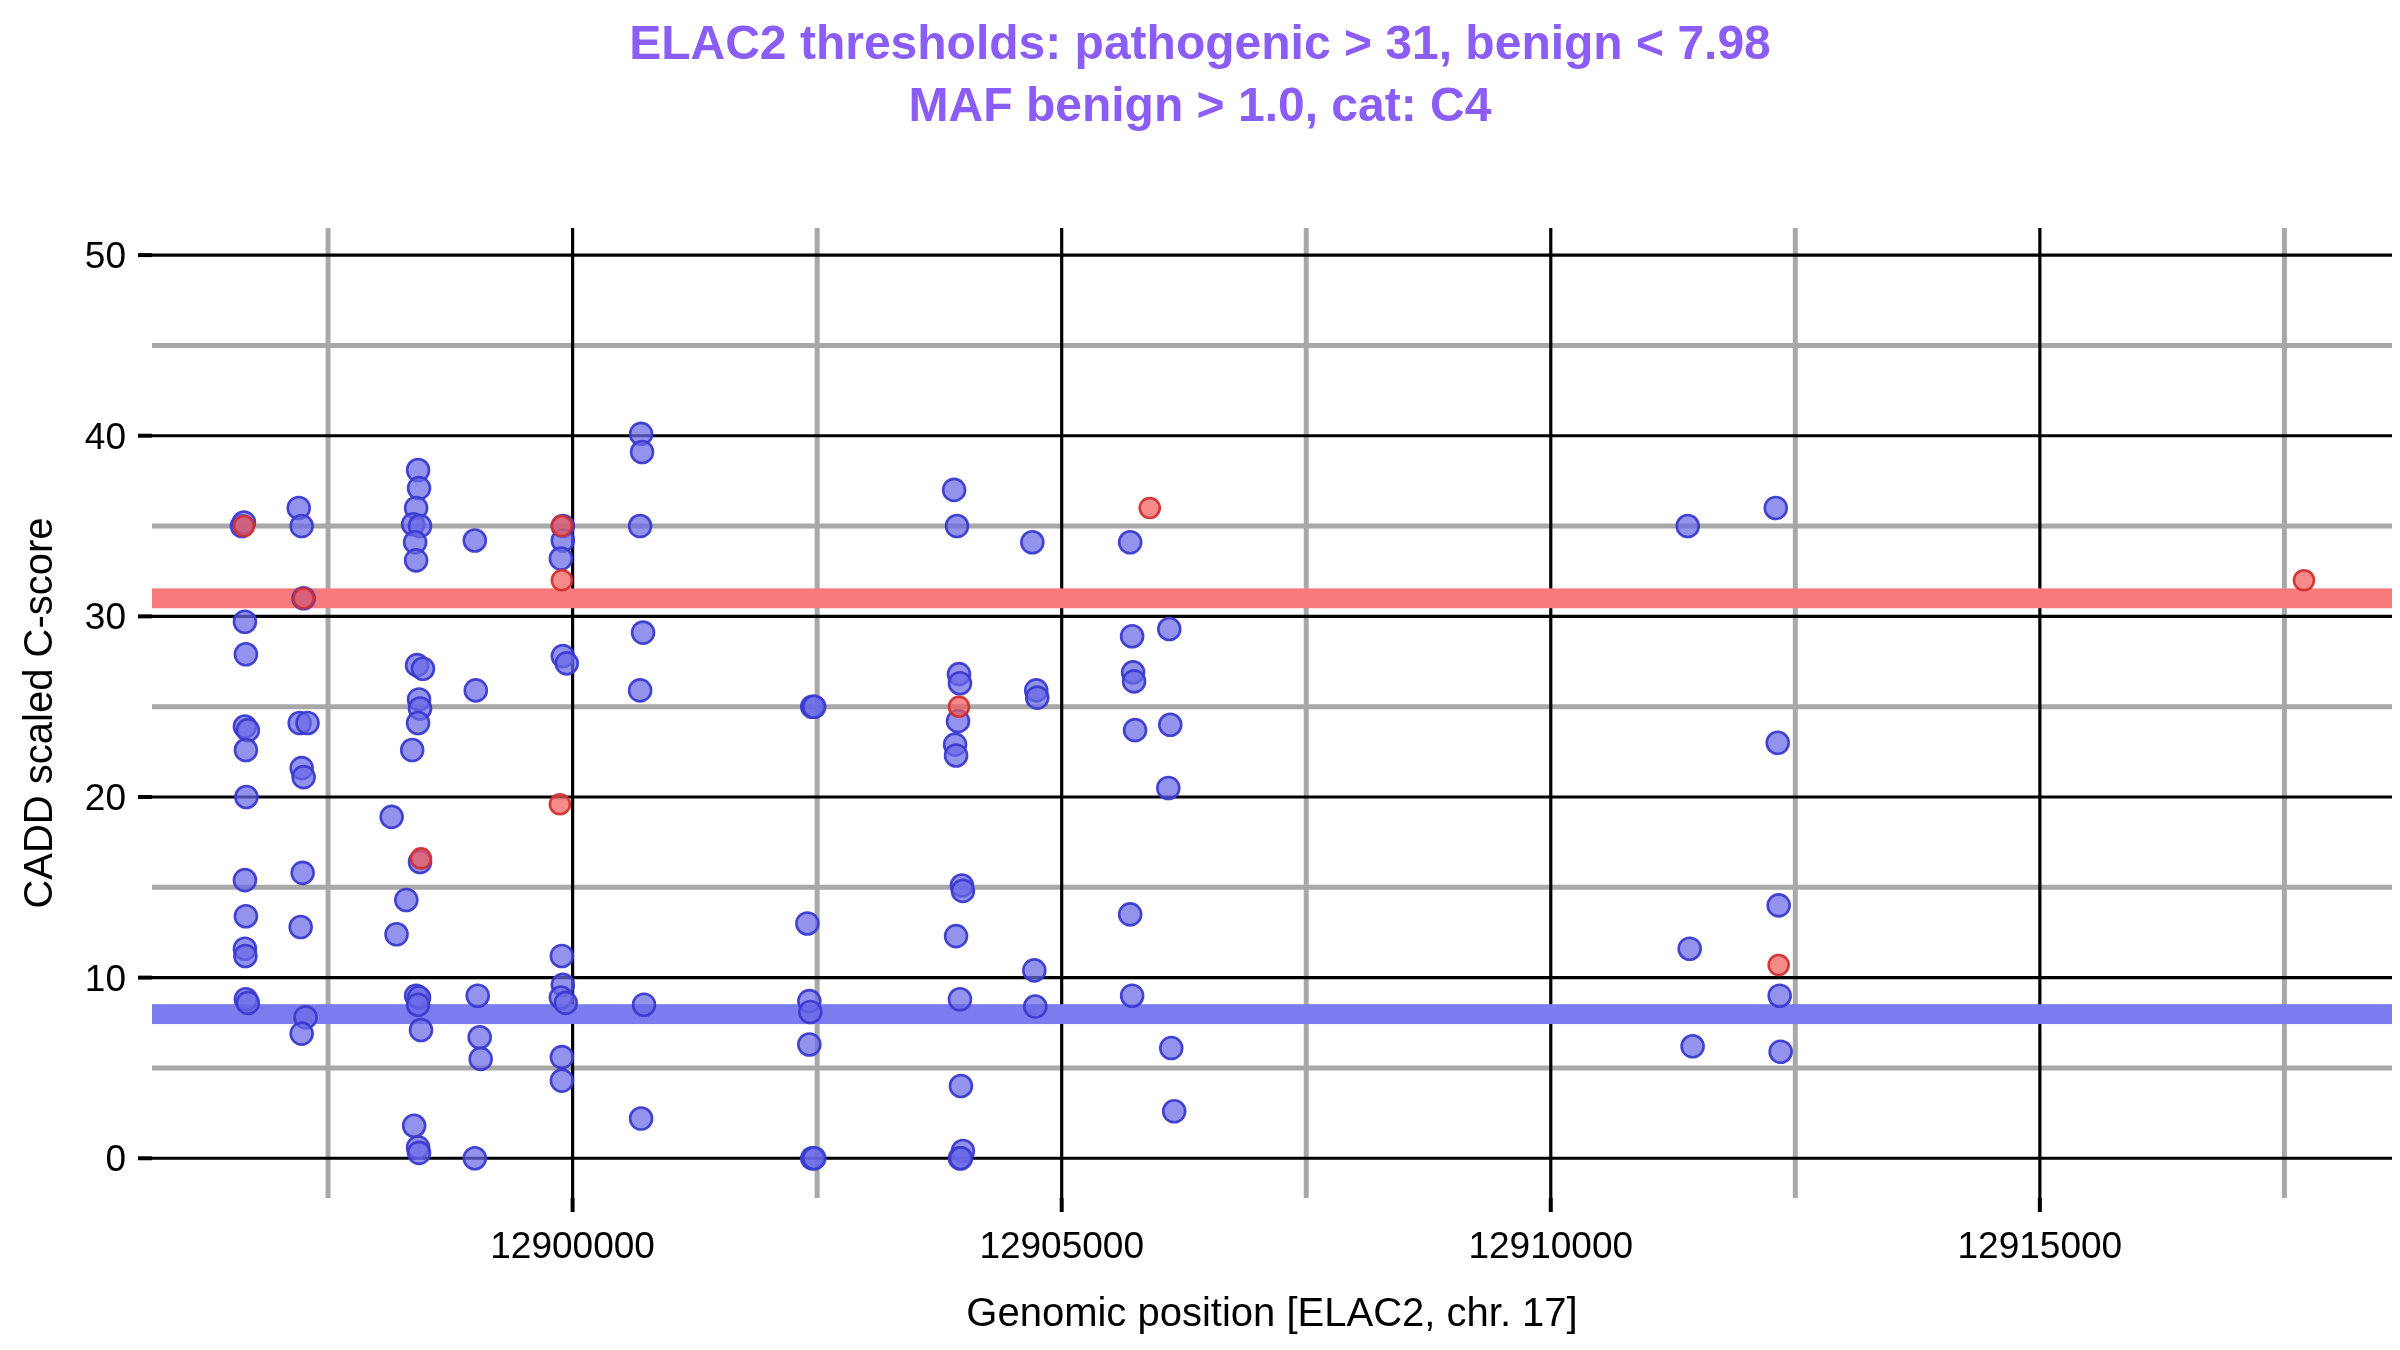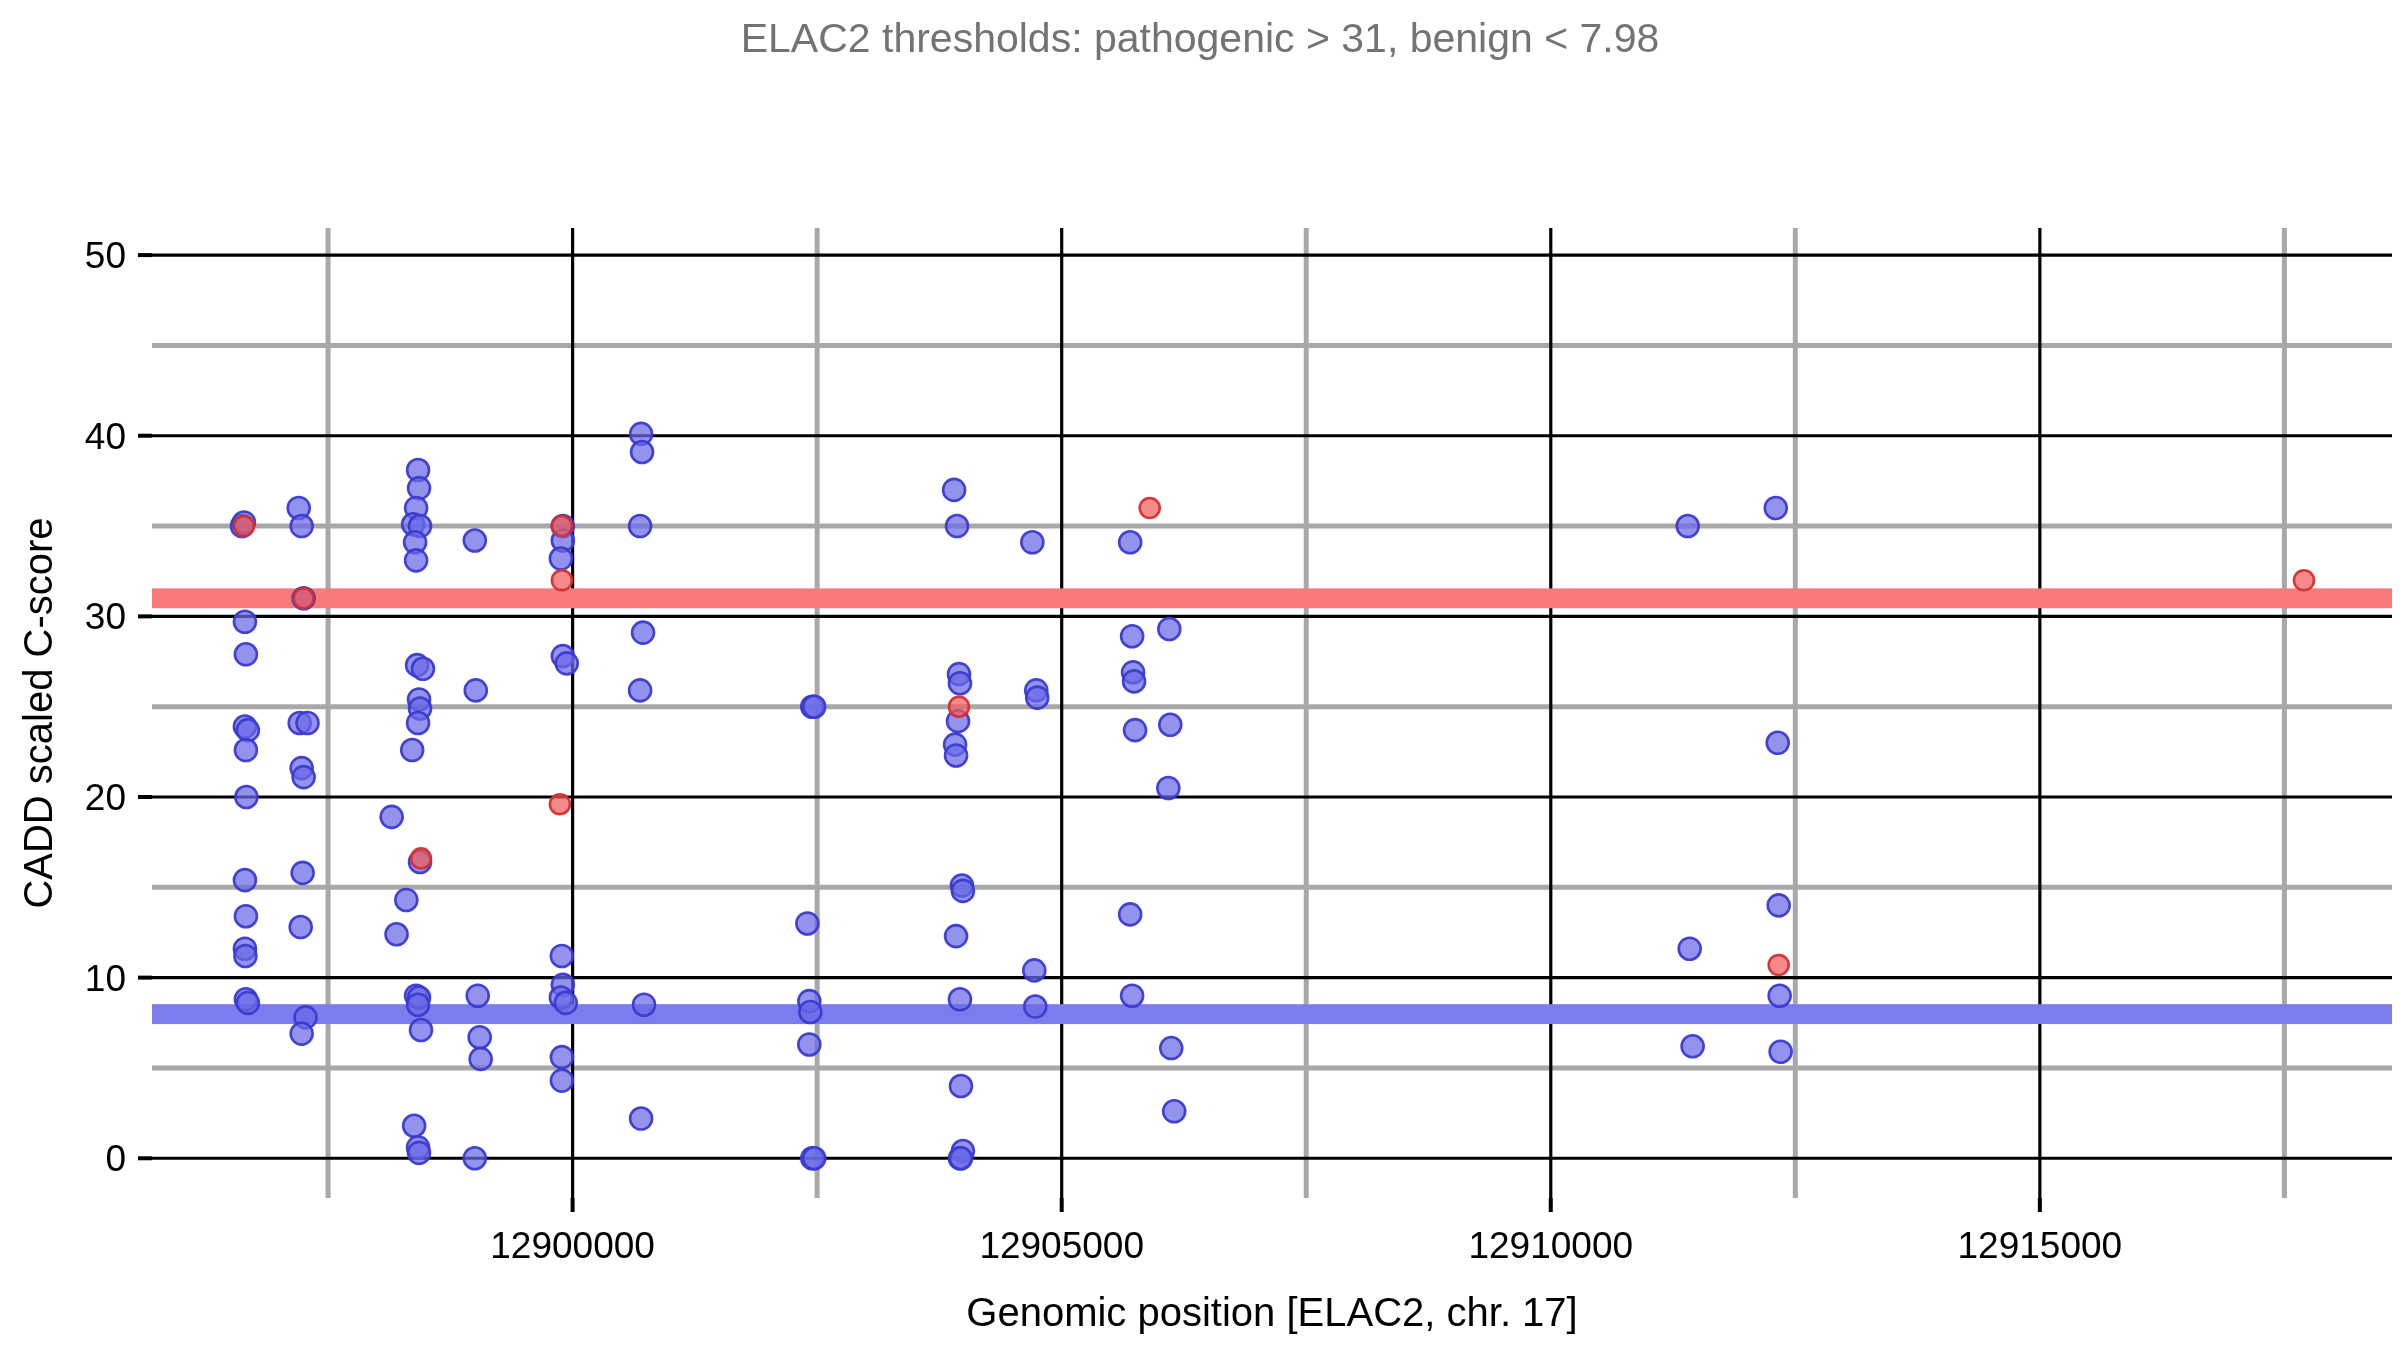--- a/index.html
+++ b/index.html
@@ -23,23 +23,24 @@
   }
   .title-block {
     position: absolute;
     left: 0;
     top: 12px;
     width: 2400px;
     text-align: center;
     line-height: 1.30;
   }
   .title-line {
-    font-size: 41px;
-    color: #737373;
+    font-size: 48px;
+    color: #8b5cf6;
     white-space: nowrap;
+    font-weight: bold;
   }
   svg.plot {
     position: absolute;
     left: 0;
     top: 0;
     width: 2400px;
     height: 1350px;
   }
   .tick-label {
     font-family: "Liberation Sans", sans-serif;
@@ -52,20 +53,21 @@
     fill: #000;
   }
 </style>
 </head>
 <body>
 
 <div id="figure">
 
   <div class="title-block">
     <div class="title-line">ELAC2 thresholds: pathogenic &gt; 31, benign &lt; 7.98</div>
+    <div class="title-line">MAF benign &gt; 1.0, cat: C4</div>
   </div>
 
   <svg class="plot" id="plot-svg" viewBox="0 0 2400 1350">
     <g id="grid-minor-y">
         <line x1="152" x2="2392" y1="1067.9441340782123" y2="1067.9441340782123" stroke="#a8a8a8" stroke-width="5"></line>
         <line x1="152" x2="2392" y1="887.3109869646182" y2="887.3109869646182" stroke="#a8a8a8" stroke-width="5"></line>
         <line x1="152" x2="2392" y1="706.6778398510244" y2="706.6778398510244" stroke="#a8a8a8" stroke-width="5"></line>
         <line x1="152" x2="2392" y1="526.0446927374301" y2="526.0446927374301" stroke="#a8a8a8" stroke-width="5"></line>
         <line x1="152" x2="2392" y1="345.4115456238362" y2="345.4115456238362" stroke="#a8a8a8" stroke-width="5"></line>
       </g>

